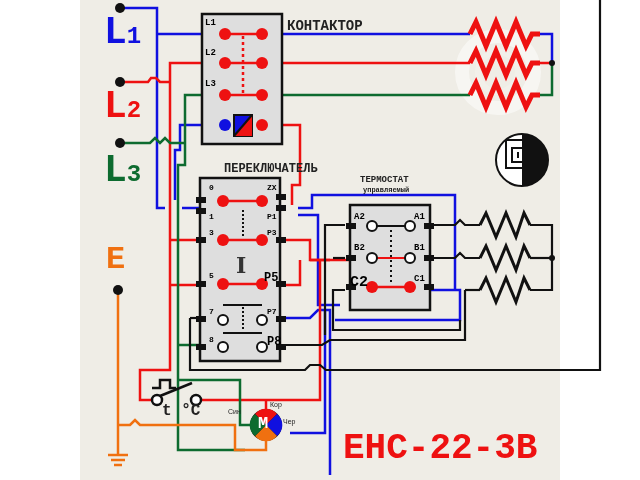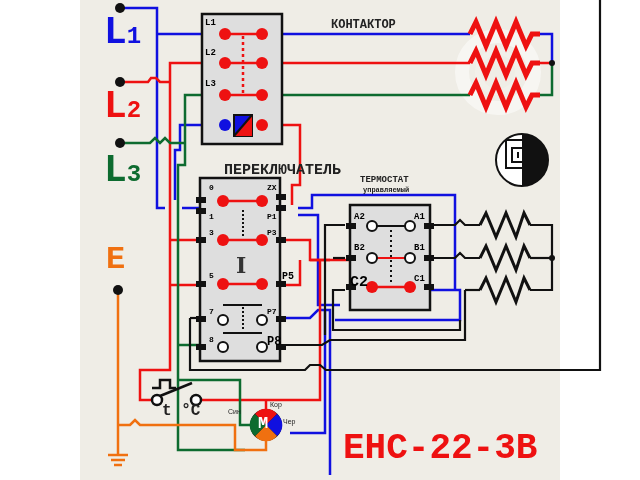--- a/index.html
+++ b/index.html
@@ -203,36 +203,36 @@
     <path d="M522,134 A26,26 0 0 1 522,186 Z" fill="#111"></path>
     <path d="M522,140 L506,140 L506,168 L522,168 M522,148 L512,148 L512,162 L522,162 M518,152 L518,158" fill="none" stroke="#111" stroke-width="2"></path>
   </g>
 </svg>
 
 <div class="lbl" style="position:absolute;left:104px;top:14px;color:#1010e0;font-size:38px;line-height:38px;"><span>L</span><span style="font-size:24px;">1</span></div>
 <div class="lbl" style="position:absolute;left:104px;top:88px;color:#ee1111;font-size:38px;line-height:38px;"><span>L</span><span style="font-size:24px;">2</span></div>
 <div class="lbl" style="position:absolute;left:104px;top:152px;color:#0d6b2f;font-size:38px;line-height:38px;"><span>L</span><span style="font-size:24px;">3</span></div>
 <div class="lbl" style="position:absolute;left:106px;top:244px;color:#f07010;font-size:32px;line-height:32px;">E</div>
 
-<div class="lbl" style="position:absolute;left:287px;top:18px;font-size:12px;color:#222;margin-left:44px;">КОНТАКТОР</div>
+<div class="lbl" style="position:absolute;left:287px;top:18px;font-size:14px;color:#222;">КОНТАКТОР</div>
 <div class="lbl" style="position:absolute;left:205px;top:18px;font-size:9px;">L1</div>
 <div class="lbl" style="position:absolute;left:205px;top:48px;font-size:9px;">L2</div>
 <div class="lbl" style="position:absolute;left:205px;top:79px;font-size:9px;">L3</div>
 
-<div class="lbl" style="position:absolute;left:200px;top:162px;font-size:15px;color:#222;padding-left:24px;">ПЕРЕКЛЮЧАТЕЛЬ</div>
+<div class="lbl" style="position:absolute;left:200px;top:162px;font-size:12px;color:#222;padding-left:24px;">ПЕРЕКЛЮЧАТЕЛЬ</div>
 <div class="lbl" style="position:absolute;left:209px;top:183px;font-size:8px;">0</div>
 <div class="lbl" style="position:absolute;left:209px;top:212px;font-size:8px;">1</div>
 <div class="lbl" style="position:absolute;left:209px;top:228px;font-size:8px;">3</div>
 <div class="lbl" style="position:absolute;left:209px;top:271px;font-size:8px;">5</div>
 <div class="lbl" style="position:absolute;left:209px;top:307px;font-size:8px;">7</div>
 <div class="lbl" style="position:absolute;left:209px;top:335px;font-size:8px;">8</div>
 <div class="lbl" style="position:absolute;left:267px;top:183px;font-size:8px;">ZX</div>
 <div class="lbl" style="position:absolute;left:267px;top:212px;font-size:8px;">P1</div>
 <div class="lbl" style="position:absolute;left:267px;top:228px;font-size:8px;">P3</div>
-<div class="lbl" style="position:absolute;left:282px;top:271px;font-size:10px;">P5</div>
+<div class="lbl" style="position:absolute;left:264px;top:271px;font-size:12px;">P5</div>
 <div class="lbl" style="position:absolute;left:267px;top:307px;font-size:8px;text-align:center;">P7</div>
 <div class="lbl" style="position:absolute;left:267px;top:335px;font-size:12px;">P8</div>
 <div style="position:absolute;left:236px;top:252px;font-family:'DejaVu Serif',serif;font-weight:bold;font-size:22px;color:#333;">I</div>
 
 <div class="lbl" style="position:absolute;left:360px;top:175px;font-size:9px;color:#222;">ТЕРМОСТАТ</div>
 <div class="lbl" style="position:absolute;left:363px;top:186px;font-size:7px;color:#222;">управляемый</div>
 <div class="lbl" style="position:absolute;left:354px;top:212px;font-size:9px;">A2</div>
 <div class="lbl" style="position:absolute;left:354px;top:243px;font-size:9px;">B2</div>
 <div class="lbl" style="position:absolute;left:350px;top:274px;font-size:15px;">C2</div>
 <div class="lbl" style="position:absolute;left:414px;top:212px;font-size:9px;">A1</div>

